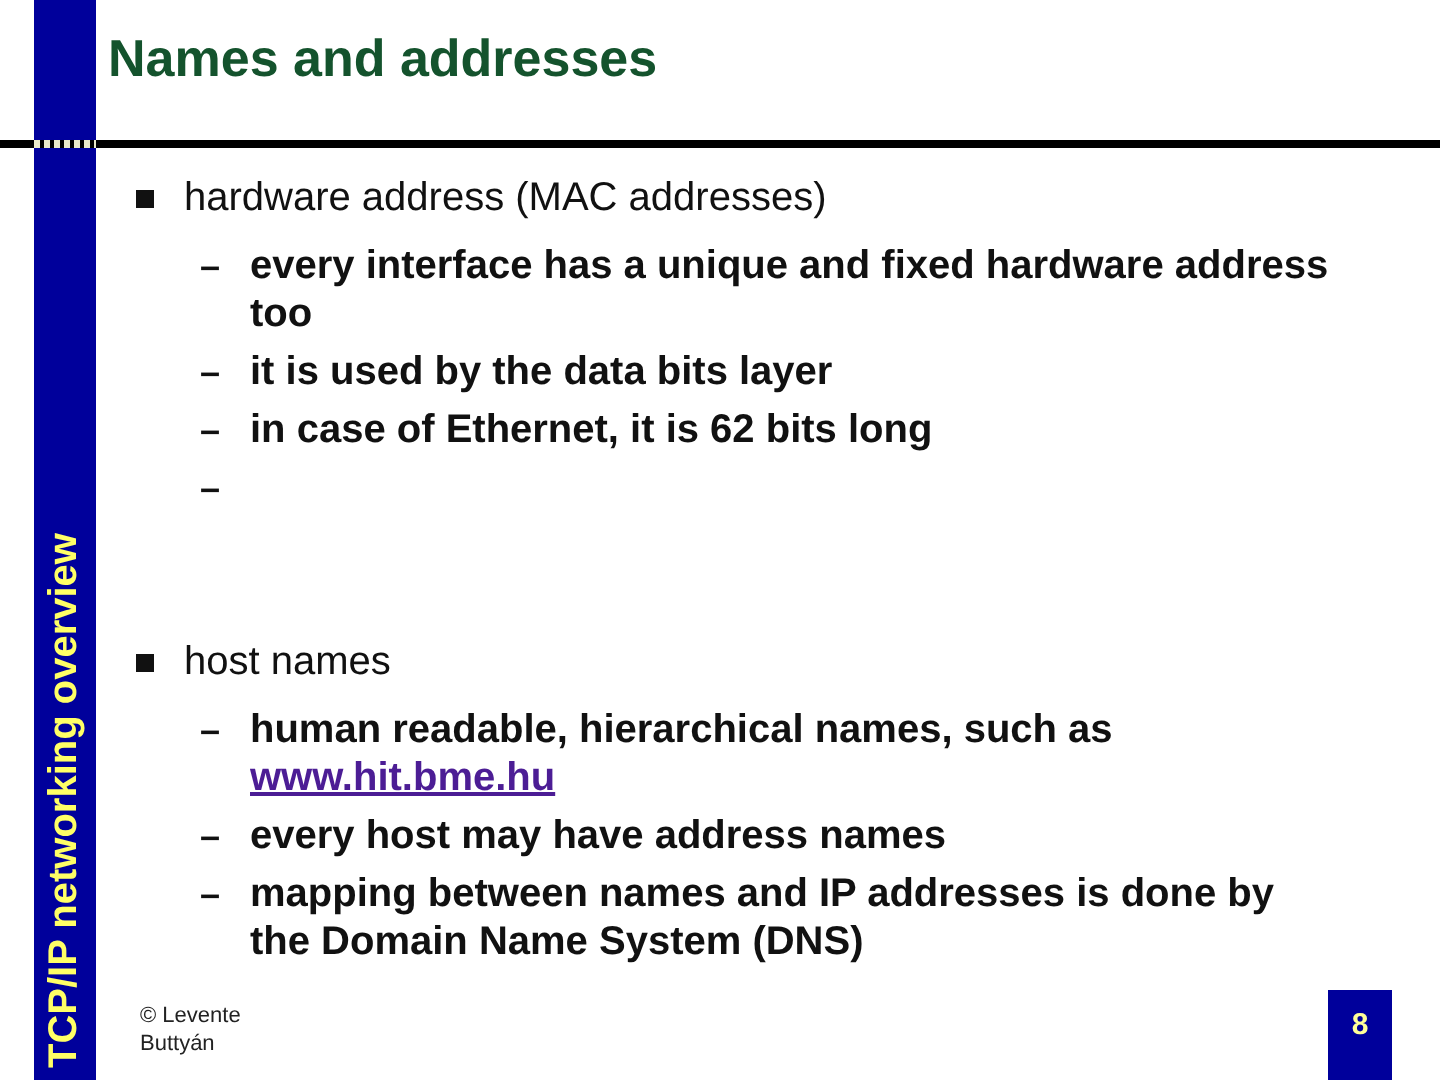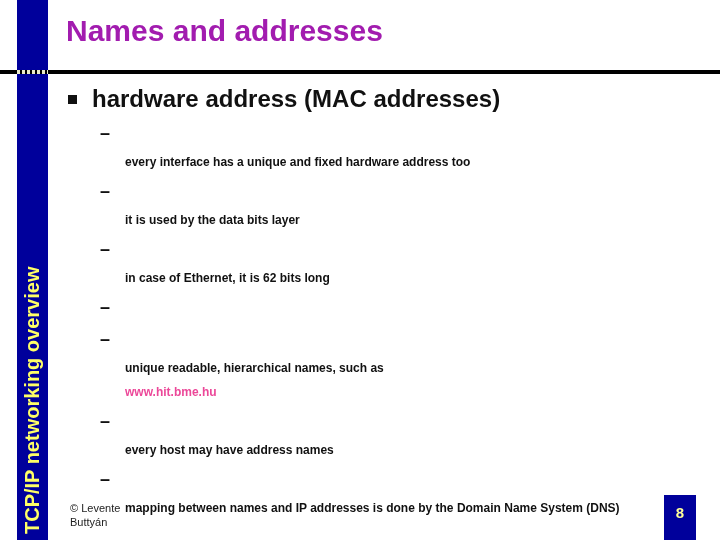--- a/index.html
+++ b/index.html
@@ -34,24 +34,24 @@
     box-sizing: border-box;
     color: #FFFF66;
     font-size: 20px;
     font-weight: bold;
     white-space: nowrap;
   }
 
   
   .slide-title {
     position: absolute;
-    left: 66px; top: 14px;
-    font-size: 30px;
-    font-weight: bold;
-    color: #a21caf;
+    left: 54px; top: 14px;
+    font-size: 26px;
+    font-weight: bold;
+    color: #14532d;
     white-space: nowrap;
   }
 
   
   .divider-line {
     position: absolute;
     left: 0; top: 70px;
     width: 720px; height: 4px;
     background: #000000;
   }
@@ -76,49 +76,49 @@
     display: flex;
     align-items: flex-start;
   }
   .square-bullet {
     width: 9px; height: 9px;
     background: #111111;
     margin: 9px 15px 0 2px;
     flex: 0 0 auto;
   }
   .heading-text {
-    font-size: 24px;
-    font-weight: bold;
+    font-size: 20px;
+    font-weight: normal;
     line-height: 26px;
   }
 
   .item-list { margin-top: 9px; }
   .list-item {
     display: flex;
     align-items: flex-start;
     margin-bottom: 5px;
   }
   .dash-bullet {
     flex: 0 0 auto;
     width: 25px;
     margin-left: 34px;
     font-size: 18px;
     font-weight: bold;
     line-height: 24px;
   }
   .item-text {
     width: 545px;
-    font-size: 12px;
+    font-size: 20px;
     font-weight: bold;
     line-height: 24px;
-    margin-top: 29px;
   }
   .item-link {
     display: block;
-    color: #ec4899;
+    color: #4c1d95;
+    text-decoration: underline;
     font-weight: bold;
     cursor: pointer;
   }
 
   
   .footer-credit {
     position: absolute;
     left: 70px; top: 501px;
     width: 72px;
     font-size: 11px;
@@ -171,25 +171,29 @@
         <div class="dash-bullet">–</div>
         <div class="item-text">in case of Ethernet, it is 62 bits long</div>
       </div>
       <div class="list-item">
         <div class="dash-bullet">–</div>
       </div>
     </div>
   </div>
 
   <div class="section section-2">
+    <div class="heading-row">
+      <div class="square-bullet"></div>
+      <div class="heading-text">host names</div>
+    </div>
     <div class="item-list">
       <div class="list-item">
         <div class="dash-bullet">–</div>
         <div class="item-text">
-          <span>unique readable, hierarchical names, such as</span>
+          <span>human readable, hierarchical names, such as</span>
           <a class="item-link">www.hit.bme.hu</a>
         </div>
       </div>
       <div class="list-item">
         <div class="dash-bullet">–</div>
         <div class="item-text">every host may have address names</div>
       </div>
       <div class="list-item">
         <div class="dash-bullet">–</div>
         <div class="item-text">mapping between names and IP addresses is done by the Domain Name System (DNS)</div>

